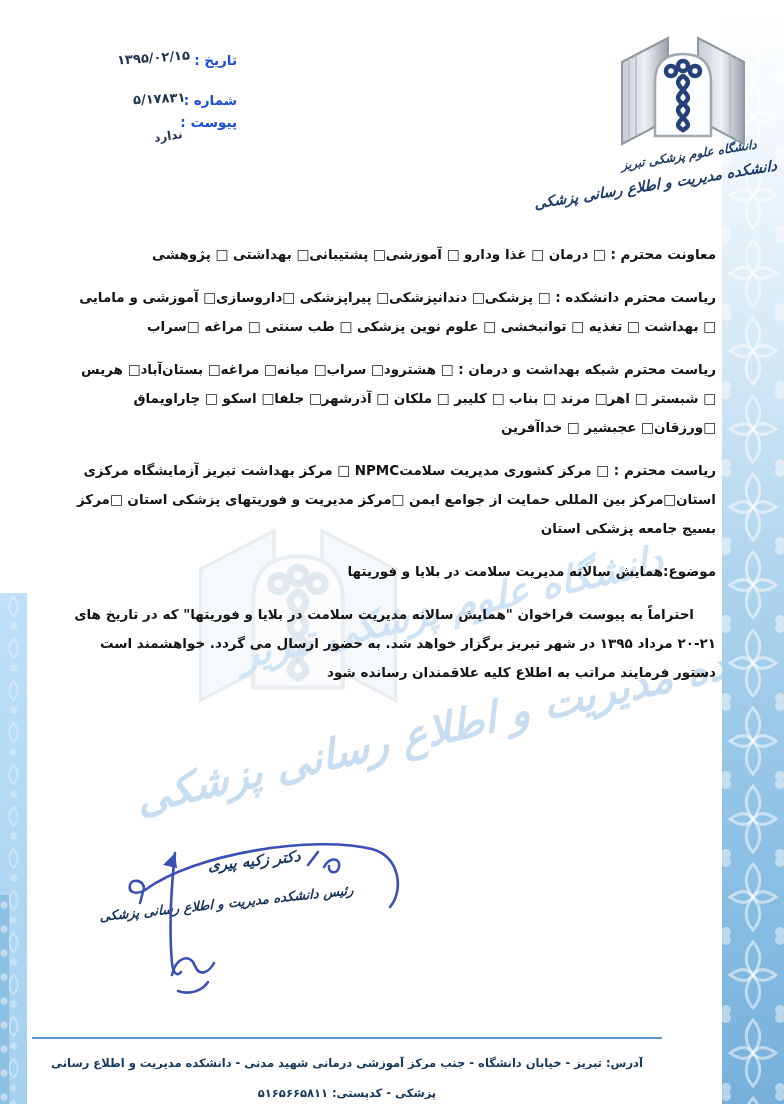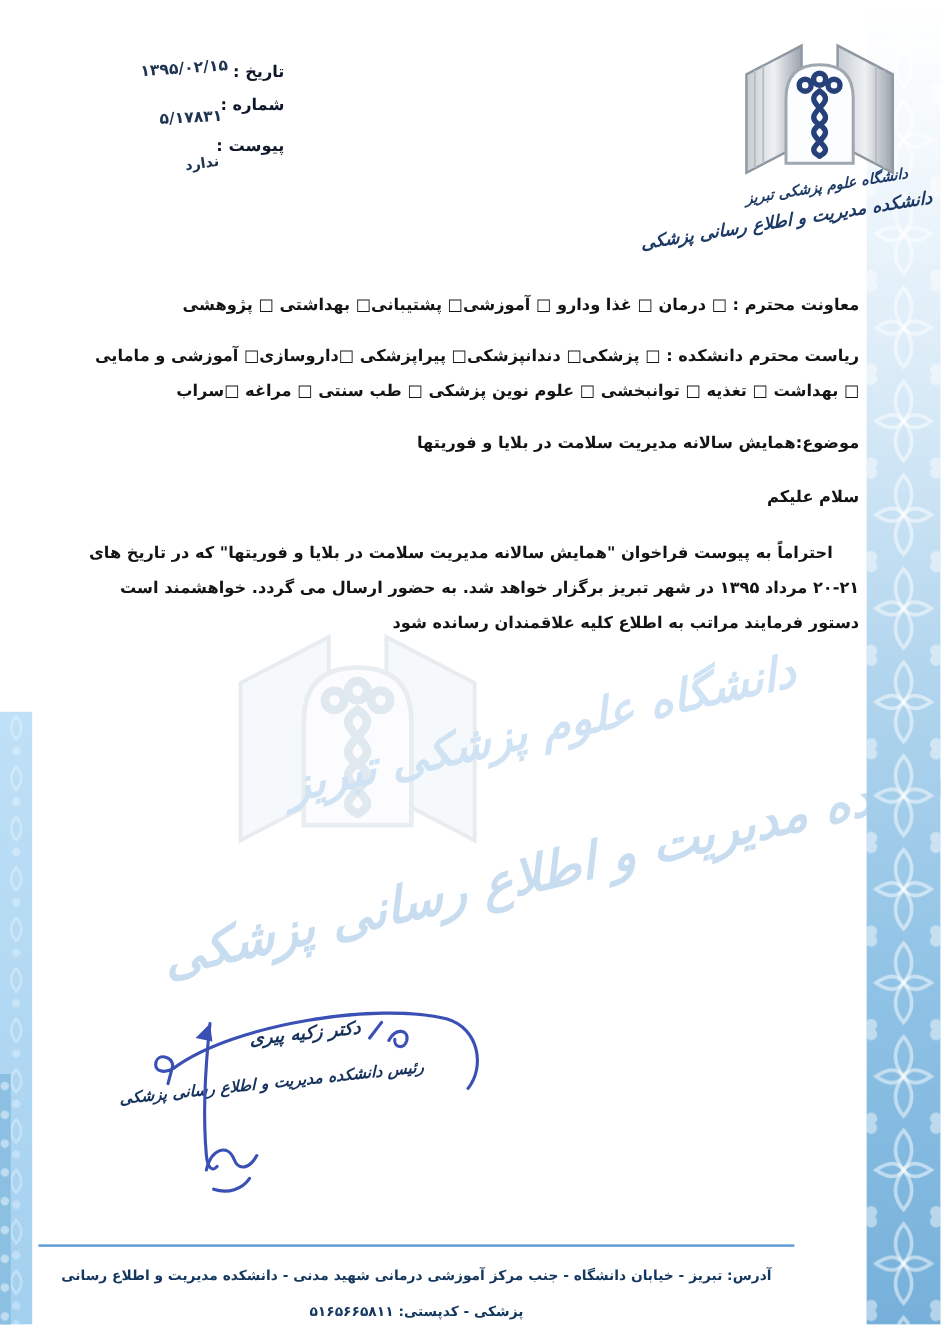--- a/index.html
+++ b/index.html
@@ -11,24 +11,24 @@
   
   .strip-right { position:absolute; top:0; right:0; z-index:1; }
   .strip-left  { position:absolute; left:0; top:593px; z-index:1; }
   .corner-sliver {
     position:absolute; left:0; top:895px; width:9px; height:209px; z-index:1;
     background-color:#8cc0e3;
     background-image:radial-gradient(circle at 4px 10px, rgba(255,255,255,.45) 3px, rgba(255,255,255,0) 4px);
     background-size:9px 24px;
   }
   
-  .hdr-label { position:absolute; color:#0f172a; font-weight:bold; font-size:13.5px; z-index:2; white-space:nowrap; }
+  .hdr-label { position:absolute; color:#1d4ed8; font-weight:bold; font-size:13.5px; z-index:2; white-space:nowrap; }
   .hdr-value { position:absolute; color:#1e3350; font-weight:bold; font-size:13px; z-index:2; white-space:nowrap; }
   .lbl-date { top:52px;  right:547px; }
-  .lbl-num  { top:80px;  right:547px; }
+  .lbl-num  { top:92px;  right:547px; }
   .lbl-att  { top:114px; right:547px; }
   .val-date { top:50px;  right:594px; transform:rotate(-4deg); }
   .val-num  { top:91px;  right:599px; transform:rotate(-3deg); }
   .val-att  { top:129px; right:601px; transform:rotate(-8deg); font-size:12px; }
   
   .logo-book { position:absolute; left:608px; top:24px; z-index:2; }
   .logo-cal { position:absolute; z-index:2; color:#1d3a66; font-weight:bold; font-style:italic;
               white-space:nowrap; transform:rotate(-9deg) skewX(-6deg); }
   .logo-cal1 { top:148px; left:606px; font-size:12px; width:166px; text-align:center; }
   .logo-cal2 { top:172px; left:590px; font-size:14.5px; width:188px; text-align:center; }
@@ -165,22 +165,23 @@
       <path d="M75,52 C58,62 92,70 75,80 C58,90 92,98 75,106"></path>
       <path d="M75,52 C92,62 58,70 75,80 C92,90 58,98 75,106"></path>
     </g>
   </svg>
   <div class="logo-cal logo-cal1">دانشگاه علوم پزشکی تبریز</div>
   <div class="logo-cal logo-cal2">دانشکده مدیریت و اطلاع رسانی پزشکی</div>
 
   <div class="letter-body">
     <p>معاونت محترم : □ درمان □ غذا ودارو  □ آموزشی□ پشتیبانی□ بهداشتی □ پژوهشی</p>
     <p>ریاست محترم دانشکده : □ پزشکی□ دندانپزشکی□ پیراپزشکی □داروسازی□ آموزشی و مامایی □ بهداشت □ تغذیه □ توانبخشی  □ علوم نوین پزشکی □ طب سنتی □ مراغه □سراب</p>
+    <p>ریاست محترم شبکه بهداشت و درمان : □ هشترود□ سراب□ میانه□ مراغه□ بستان‌آباد□ هریس □ شبستر □ اهر□ مرند □ بناب □ کلیبر □ ملکان □ آذرشهر□ جلفا□ اسکو □ چاراویماق □ورزقان□ عجبشیر □ خداآفرین</p>
+    <p>ریاست محترم : □  مرکز کشوری مدیریت سلامتNPMC □ مرکز بهداشت تبریز آزمایشگاه مرکزی استان□مرکز بین المللی حمایت از جوامع ایمن  □مرکز مدیریت و فوریتهای پزشکی استان □مرکز بسیج جامعه پزشکی استان</p>
     <p class="subject">موضوع:همایش سالانه مدیریت سلامت در بلایا و فوریتها</p>
-    <p class="salutation">سلام علیکم</p>
     <p class="main-par">احتراماً به پیوست فراخوان "همایش سالانه مدیریت سلامت در بلایا و فوریتها" که در تاریخ های ۲۱-۲۰ مرداد ۱۳۹۵ در شهر تبریز برگزار خواهد شد. به حضور ارسال می گردد. خواهشمند است دستور فرمایند مراتب به اطلاع کلیه علاقمندان رسانده شود</p>
   </div>
 
   <div class="sig-name">دکتر زکیه پیری</div>
   <div class="sig-title">رئیس دانشکده مدیریت و اطلاع رسانی پزشکی</div>
   <svg class="sig-svg" width="330" height="175" viewBox="0 0 330 175">
     <g stroke="#3a50b5" stroke-width="2.6" fill="none" stroke-linecap="round" stroke-linejoin="round">
       <path d="M45,55 C95,18 215,0 272,14 C300,22 304,55 290,72"></path>
       <path d="M45,55 C37,60 28,58 30,50 C32,43 43,45 44,53 L40,68"></path>
       <path d="M75,18 C71,55 69,95 72,128 C73,138 77,142 81,137"></path>

